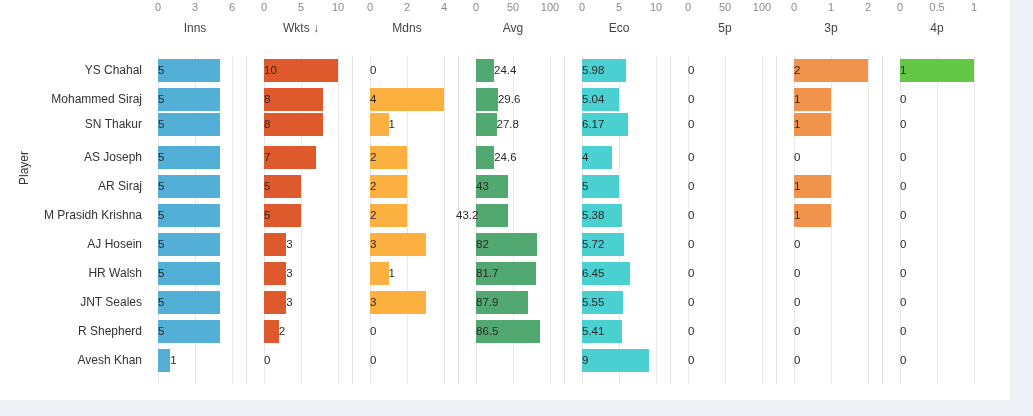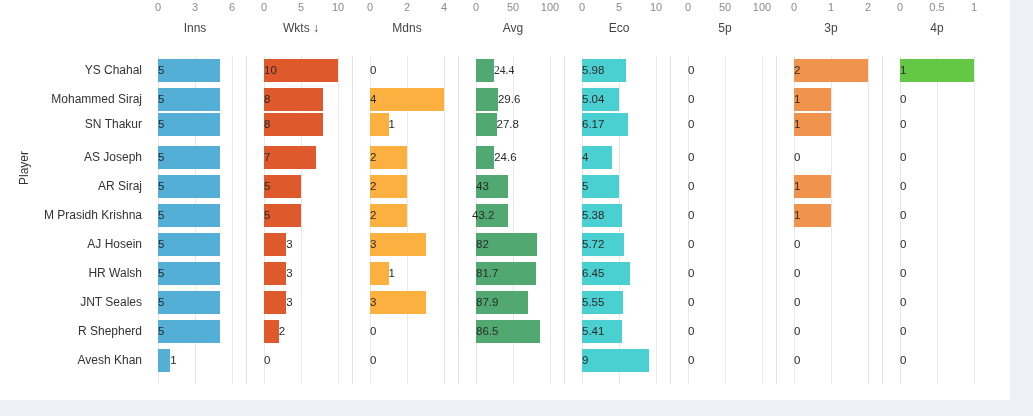--- a/index.html
+++ b/index.html
@@ -135,21 +135,21 @@
     </div>
   <div id="rows">
       <div class="row" style="top: 56px;">
         <div class="rowname">YS Chahal</div>
         <div class="bar" style="left: 158px; width: 61.6667px; background: rgb(84, 175, 214);"></div>
         <div class="barlabel inside" style="left: 158px; width: 61.6667px;">5</div>
         <div class="bar" style="left: 264px; width: 74px; background: rgb(222, 90, 44);"></div>
         <div class="barlabel inside" style="left: 264px; width: 74px;">10</div>
         <div class="barlabel outside" style="left: 370px;">0</div>
         <div class="bar" style="left: 476px; width: 18.056px; background: rgb(81, 169, 113);"></div>
-        <div class="barlabel outside" style="left: 494.056px; font-family: Liberation Serif, serif;">24.4</div>
+        <div class="barlabel outside" style="left: 494.056px;">24.4</div>
         <div class="bar" style="left: 582px; width: 44.252px; background: rgb(75, 208, 209);"></div>
         <div class="barlabel inside" style="left: 582px; width: 44.252px;">5.98</div>
         <div class="barlabel outside" style="left: 688px;">0</div>
         <div class="bar" style="left: 794px; width: 74px; background: rgb(240, 148, 77);"></div>
         <div class="barlabel inside" style="left: 794px; width: 74px;">2</div>
         <div class="bar" style="left: 900px; width: 74px; background: rgb(100, 199, 70);"></div>
         <div class="barlabel inside" style="left: 900px; width: 74px;">1</div>
       </div>
       <div class="row" style="top: 85px;">
         <div class="rowname">Mohammed Siraj</div>
@@ -220,21 +220,21 @@
       </div>
       <div class="row" style="top: 201px;">
         <div class="rowname">M Prasidh Krishna</div>
         <div class="bar" style="left: 158px; width: 61.6667px; background: rgb(84, 175, 214);"></div>
         <div class="barlabel inside" style="left: 158px; width: 61.6667px;">5</div>
         <div class="bar" style="left: 264px; width: 37px; background: rgb(222, 90, 44);"></div>
         <div class="barlabel inside" style="left: 264px; width: 37px;">5</div>
         <div class="bar" style="left: 370px; width: 37px; background: rgb(252, 176, 64);"></div>
         <div class="barlabel inside" style="left: 370px; width: 37px;">2</div>
         <div class="bar" style="left: 476px; width: 31.968px; background: rgb(81, 169, 113);"></div>
-        <div class="barlabel inside" style="left: 472px; width: 38px;">43.2</div>
+        <div class="barlabel inside" style="left: 456px; width: 38px;">43.2</div>
         <div class="bar" style="left: 582px; width: 39.812px; background: rgb(75, 208, 209);"></div>
         <div class="barlabel inside" style="left: 582px; width: 39.812px;">5.38</div>
         <div class="barlabel outside" style="left: 688px;">0</div>
         <div class="bar" style="left: 794px; width: 37px; background: rgb(240, 148, 77);"></div>
         <div class="barlabel inside" style="left: 794px; width: 37px;">1</div>
         <div class="barlabel outside" style="left: 900px;">0</div>
       </div>
       <div class="row" style="top: 230px;">
         <div class="rowname">AJ Hosein</div>
         <div class="bar" style="left: 158px; width: 61.6667px; background: rgb(84, 175, 214);"></div>

